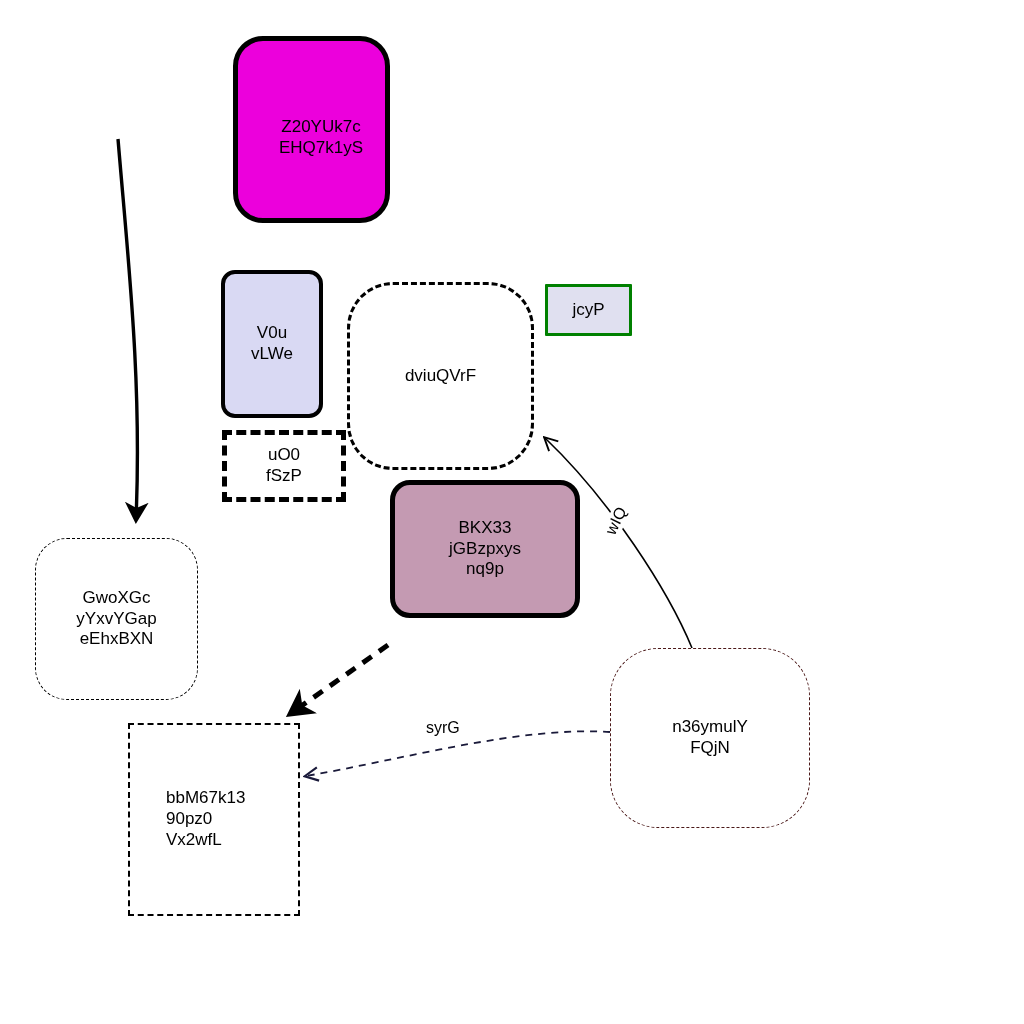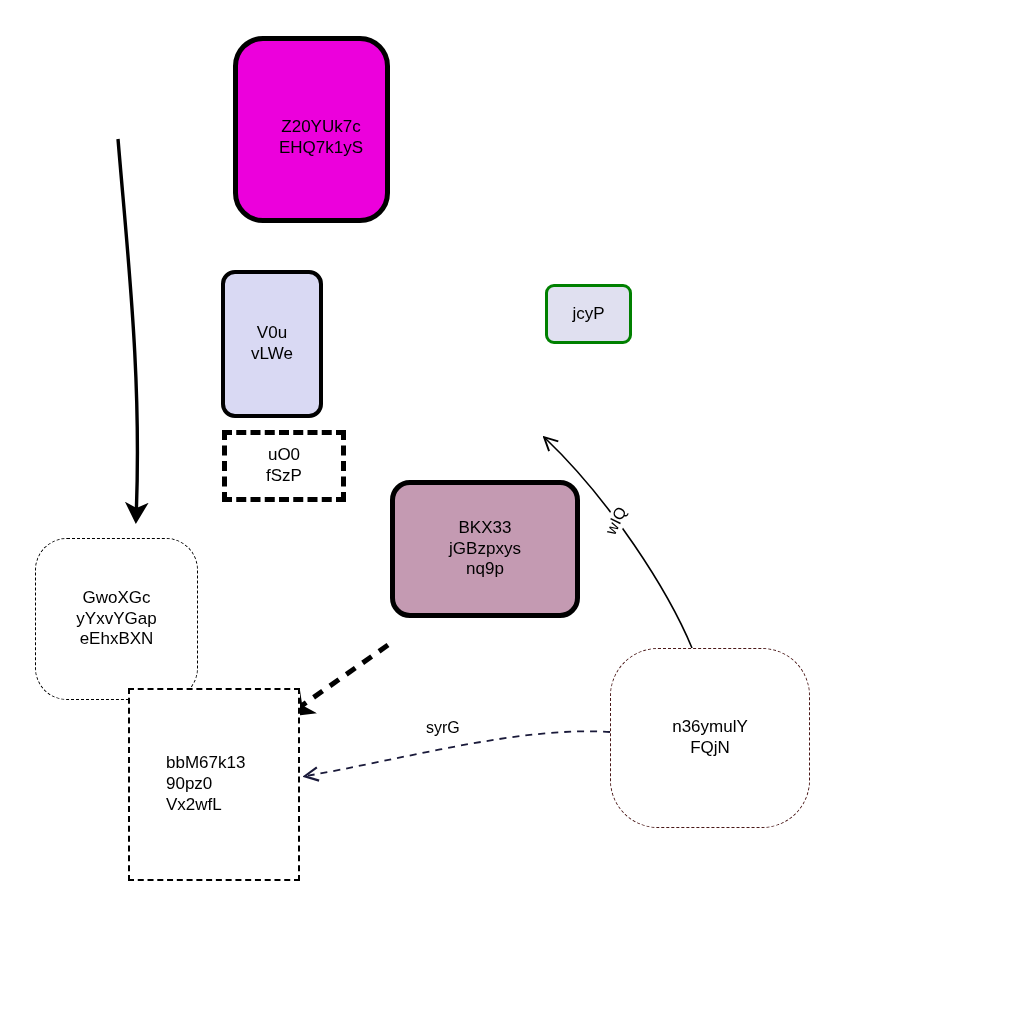--- a/index.html
+++ b/index.html
@@ -64,23 +64,23 @@
     border-radius: 14px;
     background: #d9d9f3;
   }
   .n-dviu {
     left: 347px; top: 282px; width: 187px; height: 188px;
     border: 3px dashed #000000;
     border-radius: 46px;
     background: #ffffff;
   }
   .n-jcyp {
-    left: 545px; top: 284px; width: 87px; height: 60px;
+    left: 545px; top: 284px; width: 87px; height: 52px;
     border: 3.5px solid #008000;
-    border-radius: 9px;
+    border-radius: 1px;
     background: #e0e0f0;
   }
   .n-uo0 {
     left: 222px; top: 430px; width: 124px; height: 72px;
     border: 5px dashed #000000;
     border-radius: 0px;
     background: #ffffff;
   }
   .n-bkx {
     left: 390px; top: 480px; width: 190px; height: 138px;
@@ -94,21 +94,21 @@
     border-radius: 32px;
     background: #ffffff;
   }
   .n-n36 {
     left: 610px; top: 648px; width: 200px; height: 180px;
     border: 1.8px dashed #4a1818;
     border-radius: 48px;
     background: #ffffff;
   }
   .n-bbm {
-    left: 128px; top: 688px; width: 172px; height: 193px;
+    left: 128px; top: 723px; width: 172px; height: 193px;
     border: 2px dashed #000000;
     border-radius: 0px;
     background: #ffffff;
     justify-content: flex-start;
   }
   .n-bbm .node-label {
     text-align: left;
     padding-left: 36px;
   }
 
@@ -164,20 +164,23 @@
   <div class="node n-z20">
     <span class="node-label">Z20YUk7c
 EHQ7k1yS</span>
   </div>
 
   <div class="node n-v0u">
     <span class="node-label">V0u
 vLWe</span>
   </div>
 
+  <div class="node n-dviu">
+    <span class="node-label">dviuQVrF</span>
+  </div>
 
   <div class="node n-jcyp">
     <span class="node-label">jcyP</span>
   </div>
 
   <div class="node n-uo0">
     <span class="node-label">uO0
 fSzP</span>
   </div>
 

